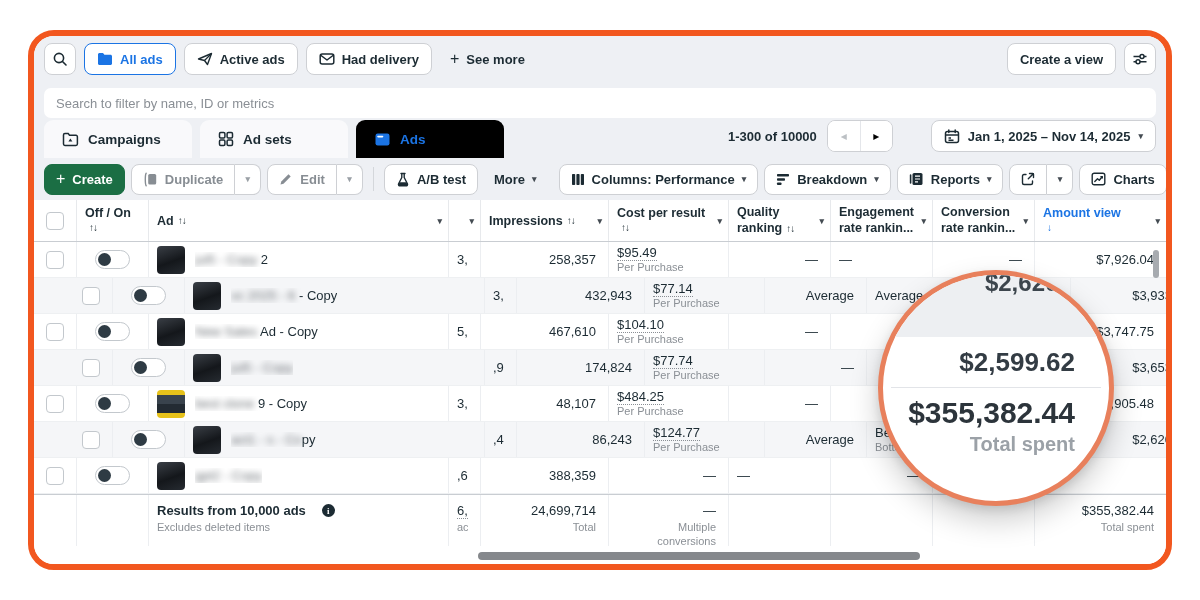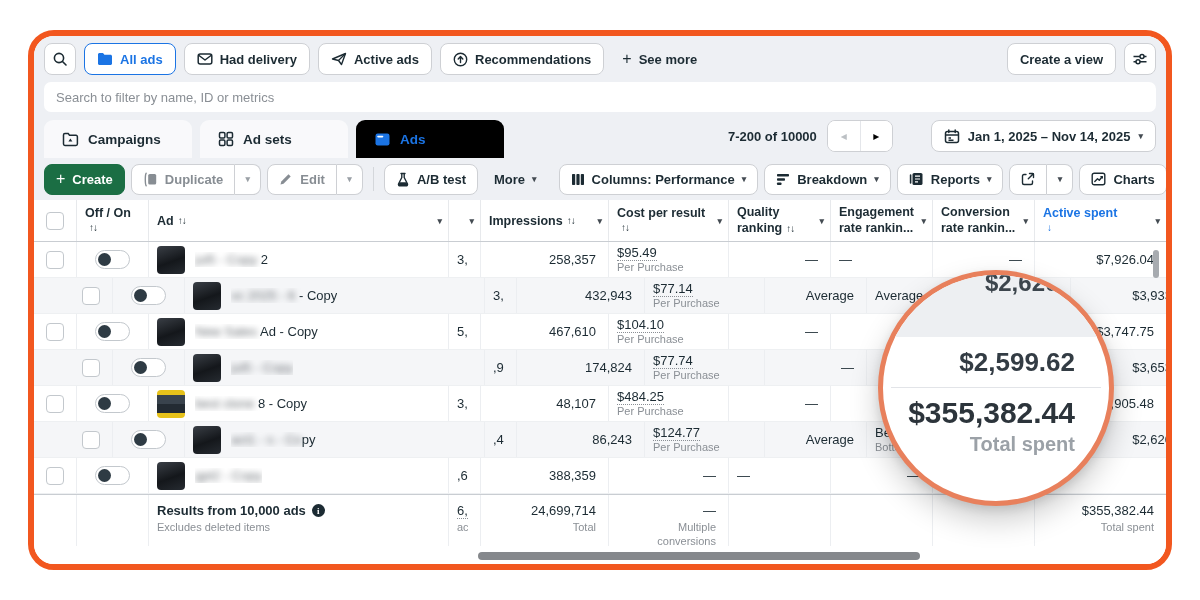--- a/index.html
+++ b/index.html
@@ -16,21 +16,21 @@
               display:flex; align-items:center; justify-content:center; flex:0 0 auto; }
   .pill-btn { height:32px; background:#fff; border:1px solid #ced0d4; border-radius:8px; padding:0 12px;
               display:flex; align-items:center; gap:7px; font-size:13px; font-weight:700; color:#1c2b33; white-space:nowrap; }
   .pill-btn.active { border:1px solid #1b74e4; color:#1b74e4; }
   .ghost-btn { height:32px; background:transparent; border:none; padding:0 10px; display:flex; align-items:center; gap:7px;
                font-size:13px; font-weight:700; color:#1c2b33; white-space:nowrap; }
   .spacer { flex:1 1 auto; }
   .plus-glyph { font-size:16px; font-weight:400; line-height:1; }
 
   
-  .search-row { height:36px; background:#eef0f4; padding:0 10px; display:flex; align-items:flex-start; flex:0 0 auto; }
+  .search-row { height:36px; background:#eef0f4; padding:0 10px; display:flex; align-items:flex-end; flex:0 0 auto; }
   .search-input { width:100%; height:30px; border:none; border-radius:7px; background:#fff; padding:0 12px;
                   font-size:13px; font-family:"Liberation Sans",sans-serif; color:#1c2b33; outline:none; }
   .search-input::placeholder { color:#8a8f95; }
 
   
   .tabs-row { height:40px; background:#eef0f4; display:flex; align-items:flex-end; padding:0 10px 0 10px; flex:0 0 auto; }
   .tab { height:38px; border-radius:9px 9px 0 0; display:flex; align-items:center; gap:9px; padding:0 18px;
          font-size:13.5px; font-weight:700; color:#1c2b33; background:rgba(255,255,255,.62); margin-right:8px; min-width:148px; }
   .tab.active { background:#000000; color:#1b74e4; }
   .tabs-right { margin-left:auto; display:flex; align-items:center; gap:10px; height:40px; padding-bottom:4px; }
@@ -81,21 +81,21 @@
   .thumb { width:28px; height:28px; border-radius:4px; flex:0 0 auto; margin-right:10px;
            background:linear-gradient(160deg,#3a3f46 0%,#14171b 55%,#262b31 100%); filter:blur(.6px); }
   .thumb-yellow { background:linear-gradient(180deg,#e7c21a 0 18%,#39434d 18% 50%,#232b33 50% 82%,#e7c21a 82% 100%); }
   .ad-name { white-space:nowrap; overflow:hidden; }
   .blurred { filter:blur(3px); color:#6b7075; }
 
   .tfoot { border-top:1px solid #c9cdd2; background:#fff; height:52px; flex:0 0 auto; }
   .fcell { display:flex; flex-direction:column; justify-content:flex-start; padding:7px 12px 0 8px; font-size:13px; line-height:1.35; }
   .fcell.num { align-items:flex-end; text-align:right; }
   .fcell + .fcell { border-left:1px solid #eceef1; }
-  .results-line { display:flex; align-items:center; gap:6px; font-weight:700; }
+  .results-line { display:flex; align-items:center; gap:16px; font-weight:700; }
   .info-dot { width:13px; height:13px; border-radius:50%; background:#1c2b33; color:#fff; font-size:9px; font-weight:700;
               display:flex; align-items:center; justify-content:center; font-family:"Liberation Serif",serif; }
 
   .bottom-strip { flex:1 1 auto; background:#fff; position:relative; }
   .h-scrollbar { position:absolute; left:444px; top:6px; width:442px; height:8px; border-radius:4px; background:#85888c; }
   .v-scrollbar { position:absolute; right:7px; top:214px; width:6px; height:28px; border-radius:3px; background:#a7abb0; }
 
   
   .lens { position:absolute; left:878px; top:270px; width:236px; height:236px; border-radius:50%;
           border:5px solid #e8805c; background:#fff; overflow:hidden; z-index:10;
@@ -128,43 +128,34 @@
         <span>
           <svg width="16" height="14" viewBox="0 0 16 14">
               <path d="M1 2.5 C1 1.7 1.7 1 2.5 1 H6 l1.4 1.8 H13.5 C14.3 2.8 15 3.5 15 4.3 V11.5 C15 12.3 14.3 13 13.5 13 H2.5 C1.7 13 1 12.3 1 11.5 Z" fill="#1b74e4"></path>
             </svg>
         </span>
         <span>All ads</span>
       </div>
       <div class="pill-btn">
         <span>
           <svg width="16" height="14" viewBox="0 0 16 14">
+              <path d="M1.5 7 L14.5 1.5 L10.5 12.5 L7.5 8.5 Z" fill="none" stroke="#1c2b33" stroke-width="1.4" stroke-linejoin="round"></path>
+              <line x1="7.5" y1="8.5" x2="14.5" y2="1.5" stroke="#1c2b33" stroke-width="1.2"></line>
+            </svg>
+        </span>
+        <span>Active ads</span>
+      </div>
+      <div class="pill-btn">
+        <span>
+          <svg width="16" height="14" viewBox="0 0 16 14">
               <rect x="1.2" y="2" width="13.6" height="10" rx="2" fill="none" stroke="#1c2b33" stroke-width="1.5"></rect>
               <path d="M2 3.5 L8 8 L14 3.5" fill="none" stroke="#1c2b33" stroke-width="1.5" stroke-linecap="round" stroke-linejoin="round"></path>
             </svg>
         </span>
         <span>Had delivery</span>
-      </div>
-      <div class="pill-btn">
-        <span>
-          <svg width="16" height="14" viewBox="0 0 16 14">
-              <path d="M1.5 7 L14.5 1.5 L10.5 12.5 L7.5 8.5 Z" fill="none" stroke="#1c2b33" stroke-width="1.4" stroke-linejoin="round"></path>
-              <line x1="7.5" y1="8.5" x2="14.5" y2="1.5" stroke="#1c2b33" stroke-width="1.2"></line>
-            </svg>
-        </span>
-        <span>Active ads</span>
-      </div>
-      <div class="pill-btn">
-        <span>
-          <svg width="15" height="15" viewBox="0 0 15 15">
-              <circle cx="7.5" cy="7.5" r="6.2" fill="none" stroke="#1c2b33" stroke-width="1.4"></circle>
-              <path d="M7.5 10.5 V4.8 M5.2 7 L7.5 4.6 L9.8 7" fill="none" stroke="#1c2b33" stroke-width="1.4" stroke-linecap="round" stroke-linejoin="round"></path>
-            </svg>
-        </span>
-        <span>Recommendations</span>
       </div>
       <div class="ghost-btn">
         <span class="plus-glyph">+</span>
         <span>See more</span>
       </div>
       <div class="spacer"></div>
       <div class="pill-btn">
         <span>Create a view</span>
       </div>
       <div class="icon-btn">
@@ -207,21 +198,21 @@
       <div class="tab active">
         <span>
           <svg width="17" height="15" viewBox="0 0 17 15">
               <rect x="1.5" y="1.5" width="14" height="12" rx="2.2" fill="#1b74e4"></rect>
               <line x1="4" y1="4.6" x2="8.5" y2="4.6" stroke="#fff" stroke-width="1.6" stroke-linecap="round"></line>
             </svg>
         </span>
         <span>Ads</span>
       </div>
       <div class="tabs-right">
-        <span class="range-text">7-200 of 10000</span>
+        <span class="range-text">1-300 of 10000</span>
         <div class="pager">
           <button class="pager-btn disabled">
               <span>◂</span>
             </button>
           <button class="pager-btn">
               <span>▸</span>
             </button>
         </div>
         <div class="date-btn">
           <span>
@@ -392,21 +383,21 @@
       </div>
       <div class="th">
         <span class="lines">
             <span>Conversion</span>
             <span>rate rankin...</span>
           </span>
         <span class="caret">▾</span>
       </div>
       <div class="th th-blue">
         <span class="lines">
-            <span>Active spent</span>
+            <span>Amount view</span>
             <span class="sort-glyph">↓</span>
           </span>
         <span class="caret">▾</span>
       </div>
     </div>
 
     <div class="tbody">
         <div class="grid-row trow">
     <div class="cell">
             <span class="checkbox"></span>
@@ -527,21 +518,21 @@
     <div class="cell">
             <span class="checkbox"></span>
           </div>
     <div class="cell">
             <span class="toggle">
               <span class="knob"></span>
             </span>
           </div>
     <div class="cell">
       <span class="thumb thumb-yellow"></span>
-      <span class="ad-name"><span class="blurred">best clone</span><span> 8 - Copy</span></span>
+      <span class="ad-name"><span class="blurred">best clone</span><span> 9 - Copy</span></span>
     </div>
     <div class="cell num">
             <span class="clipbox">3,370</span>
           </div>
     <div class="cell num">48,107</div>
     <div class="cell num stack">
       <span class="dotted">$484.25</span>
       <span class="sub">Per Purchase</span>
     </div>
     <div class="cell num">—</div>

